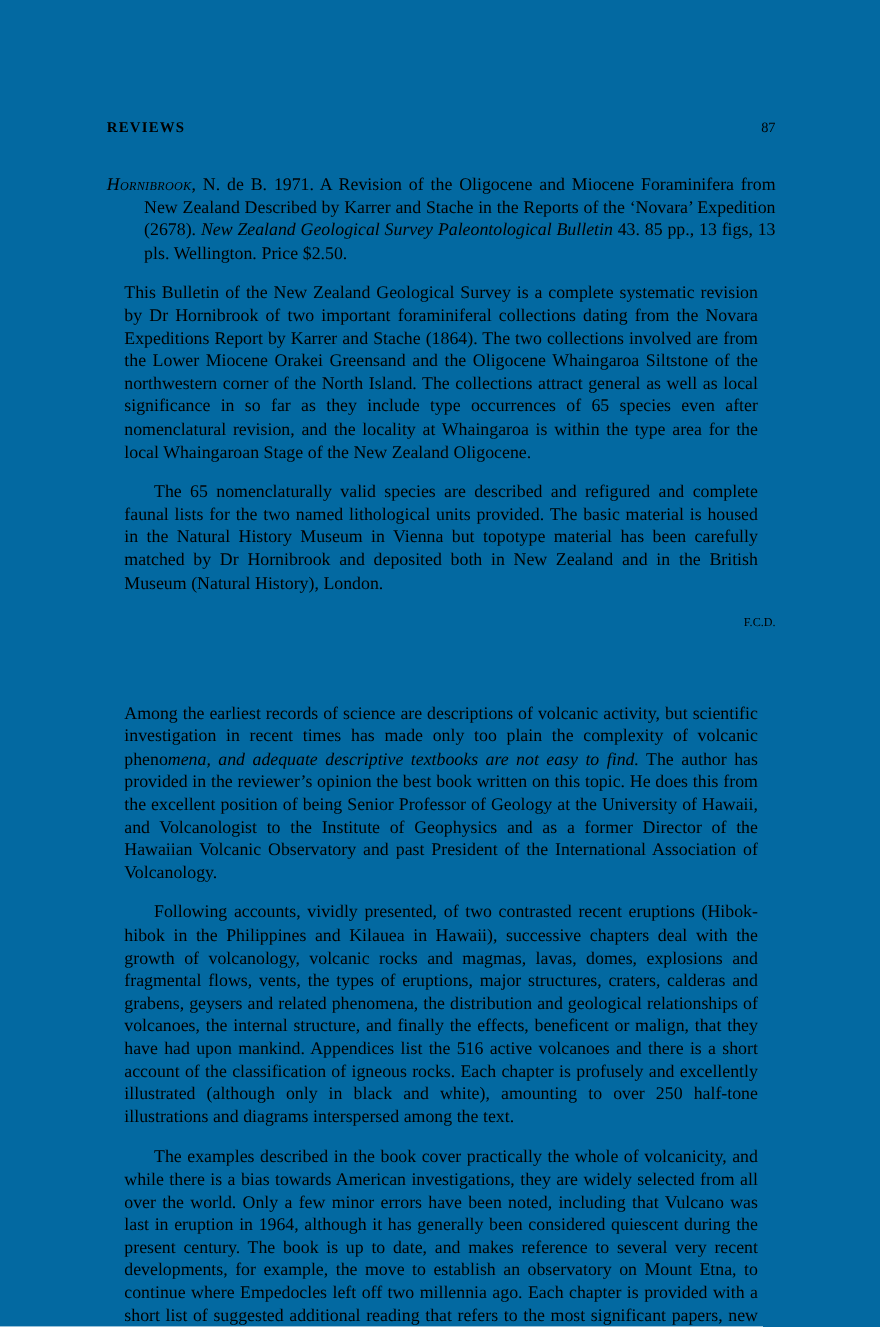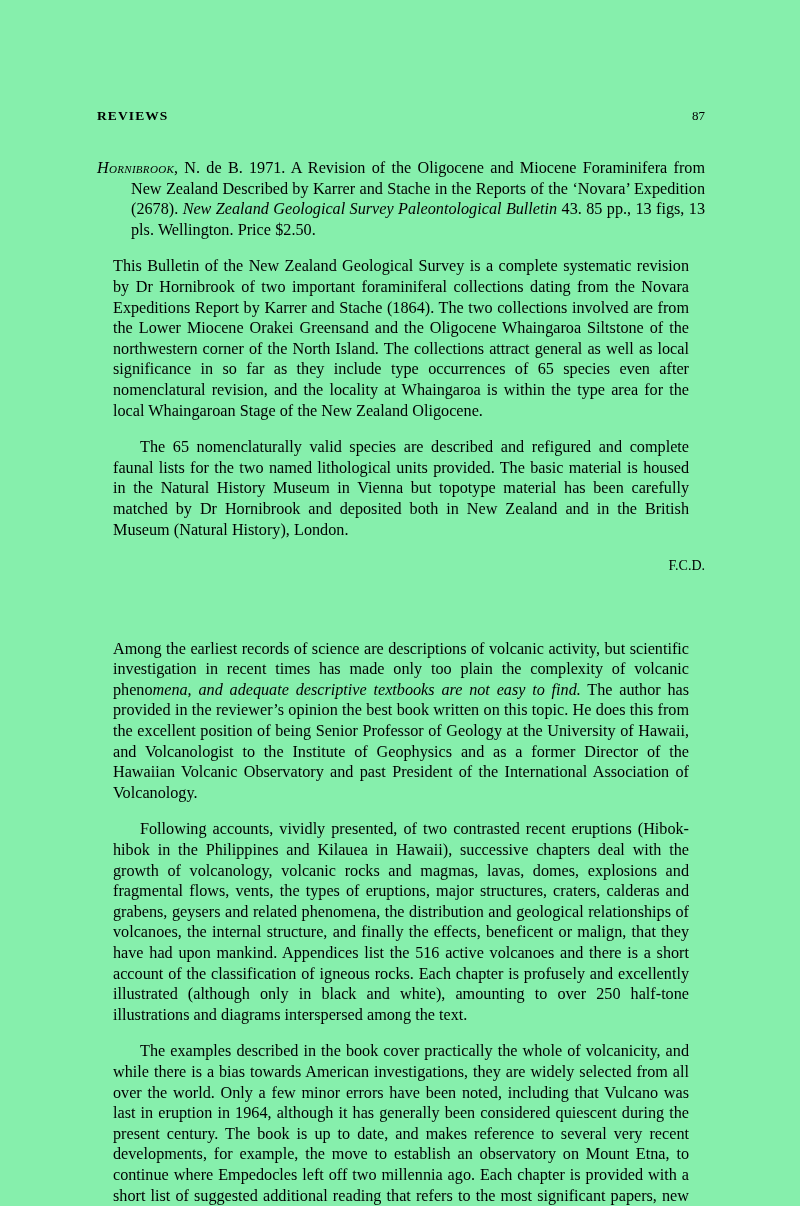--- a/index.html
+++ b/index.html
@@ -15,21 +15,21 @@
     position: relative;
     overflow: hidden;
   }
 
   .page {
     position: absolute;
     left: 0;
     top: 0;
     width: 800px;
     height: 1206px;
-    background: #86efac;
+    background: #0369a1;
   }
 
   .content {
     position: absolute;
     left: 97px;
     top: 108px;
     width: 608px;
   }
 
   
@@ -85,21 +85,21 @@
     text-indent: 27px;
   }
   .para.noindent {
     text-indent: 0;
   }
   .para i {
     font-style: italic;
   }
 
   .signature {
-    font-size: 14px;
+    font-size: 11px;
     line-height: 20.6px;
     text-align: right;
     margin: 14px 0 0 0;
   }
 
   .gap-between-reviews {
     height: 46px;
   }
 </style>
 </head>

